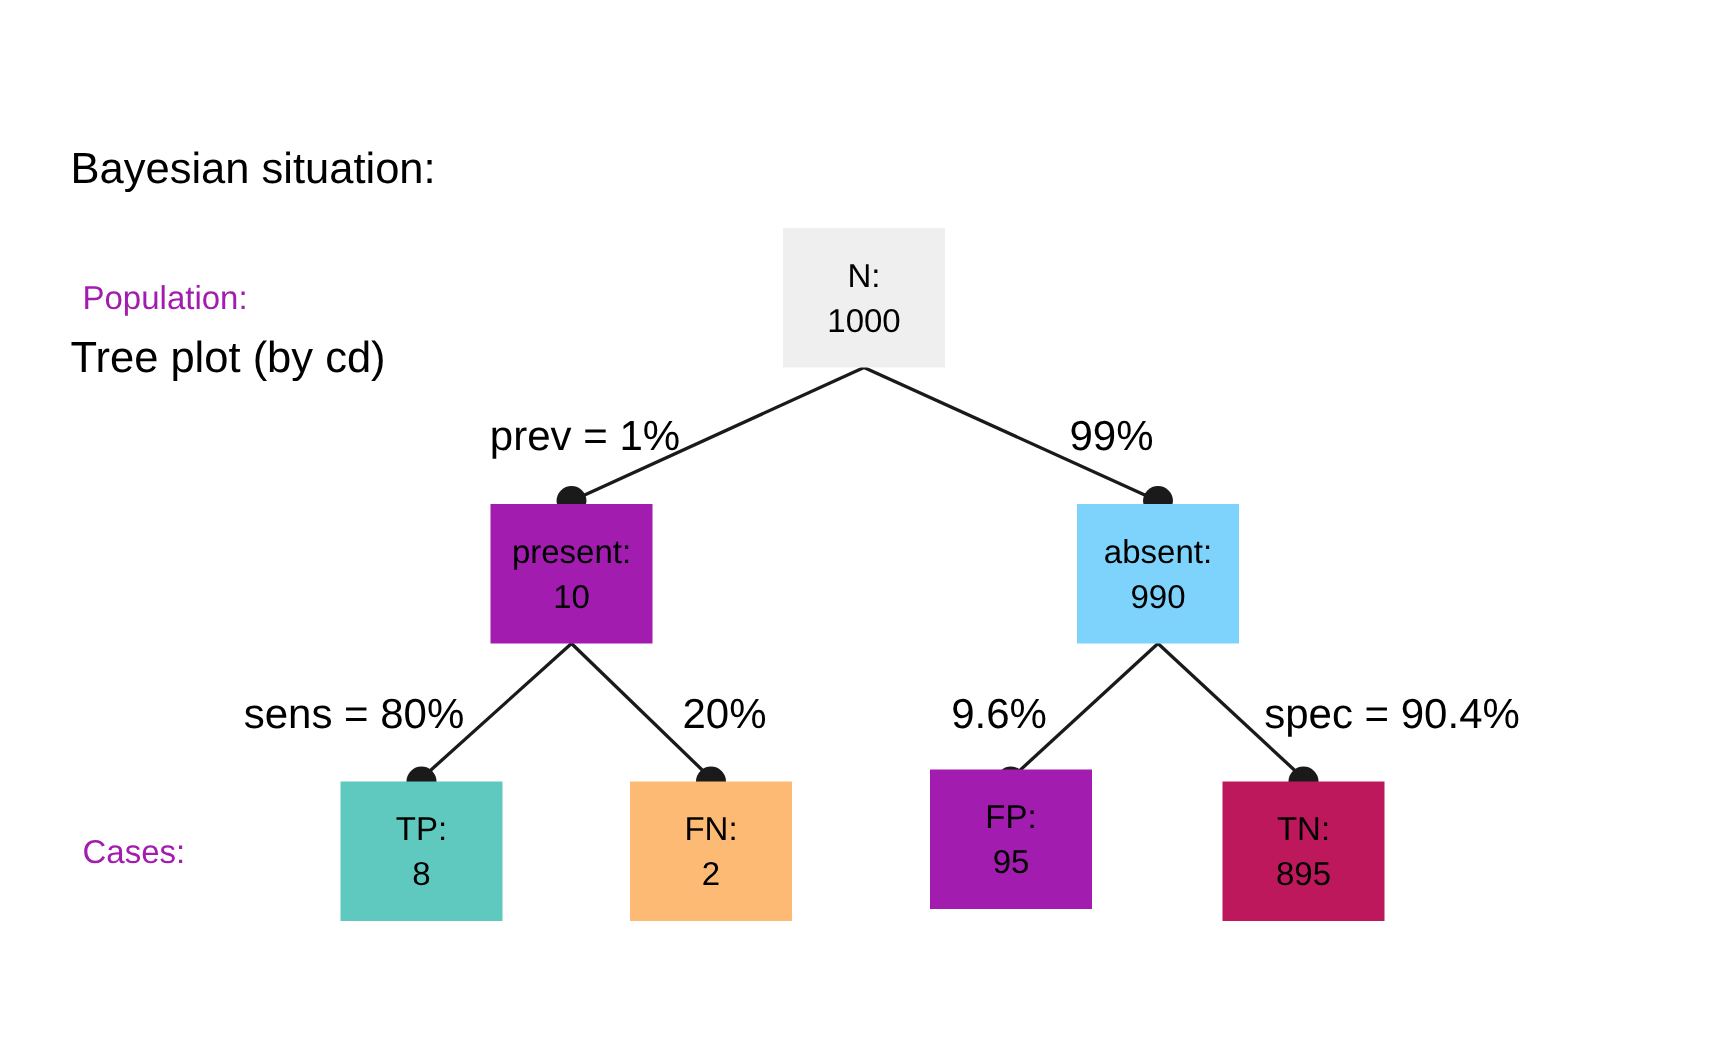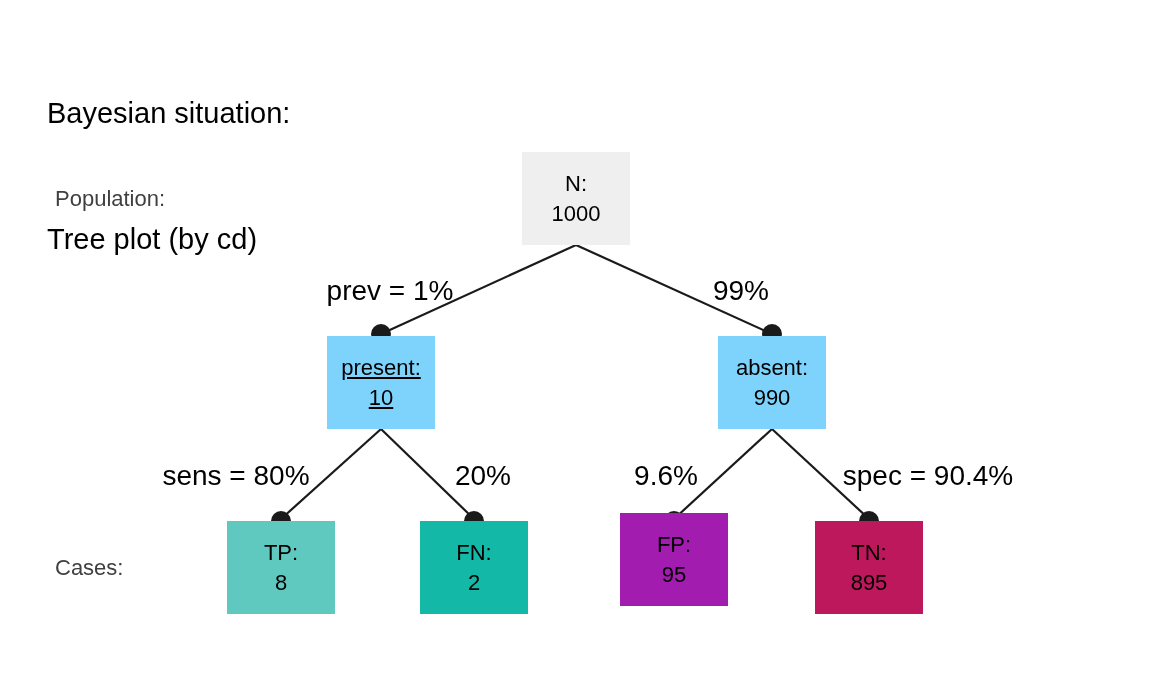--- a/index.html
+++ b/index.html
@@ -34,21 +34,21 @@
     color: #000000;
     white-space: pre;
   }
   .title-line { display: block; }
 
   
   .row-label {
     position: absolute;
     font-size: 22px;
     line-height: 26px;
-    color: #404040;
+    color: #a21caf;
     white-space: nowrap;
     left: 55px;
     transform: translateY(-50%);
   }
   #row-label-population   { top: 199px; }
   #row-label-condition    { top: 382px; }
   #row-label-cases        { top: 568px; }
 
   
   #edges {
@@ -81,24 +81,24 @@
     font-size: 22px;
     line-height: 30px;
     color: #000000;
     text-align: center;
     white-space: nowrap;
   }
   .node .node-label,
   .node .node-value { display: block; }
 
   #node-n        { left: 522px; top: 152px; background: #efefef; }
-  #node-present  { left: 327px; top: 336px; background: #7dd3fc; text-decoration: underline; }
+  #node-present  { left: 327px; top: 336px; background: #a21caf; }
   #node-absent   { left: 718px; top: 336px; background: #7dd3fc; }
   #node-tp       { left: 227px; top: 521px; background: #5fc9c0; }
-  #node-fn       { left: 420px; top: 521px; background: #14b8a6; }
+  #node-fn       { left: 420px; top: 521px; background: #fdba74; }
   #node-fp       { left: 620px; top: 513px; background: #a21caf; }
   #node-tn       { left: 815px; top: 521px; background: #be185d; }
 
   
   .edge-label {
     position: absolute;
     font-size: 28px;
     line-height: 24px;
     color: #000000;
     white-space: nowrap;

